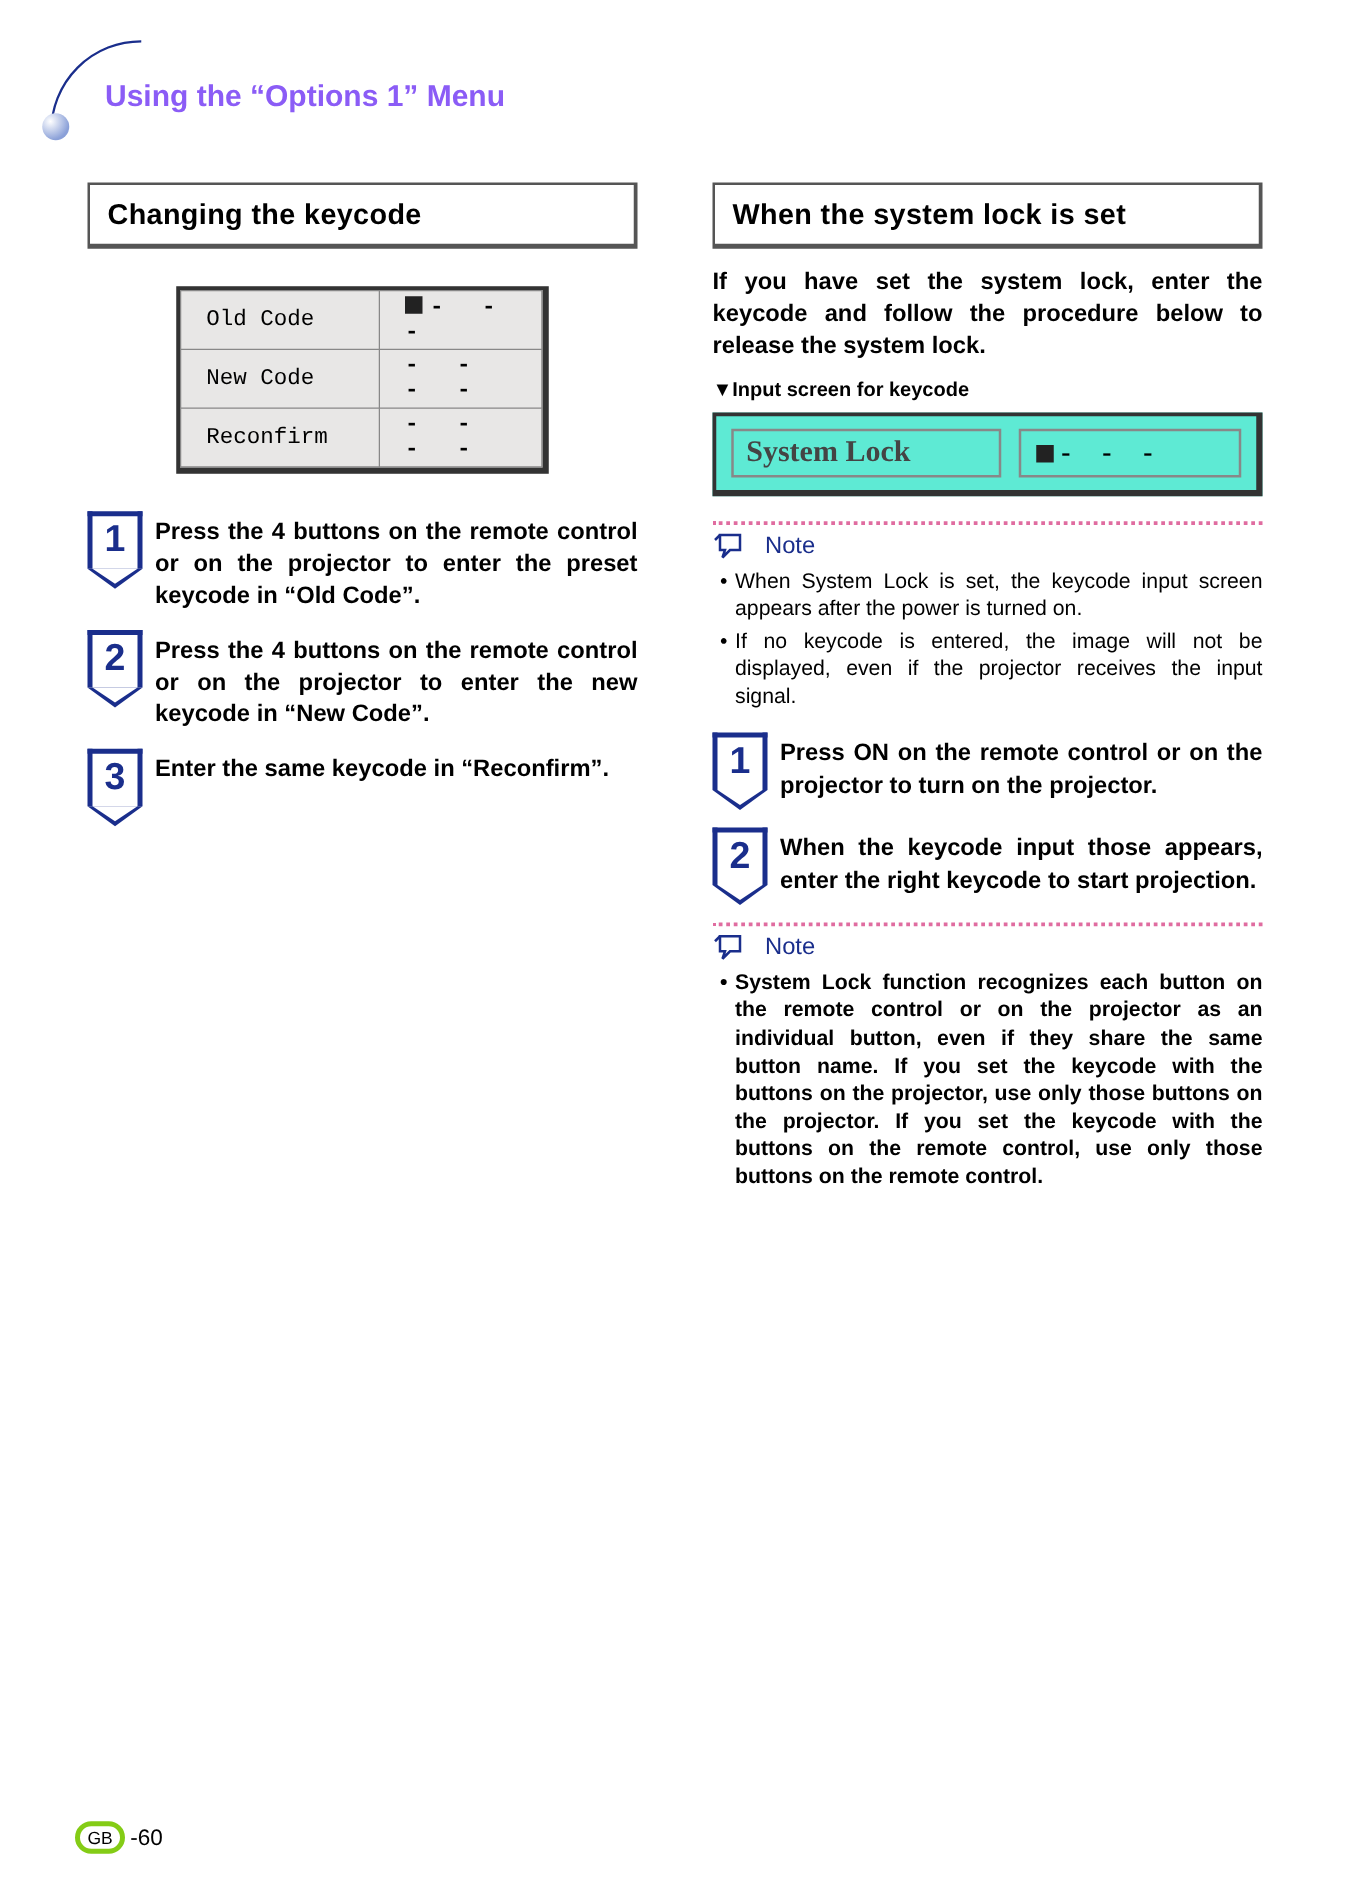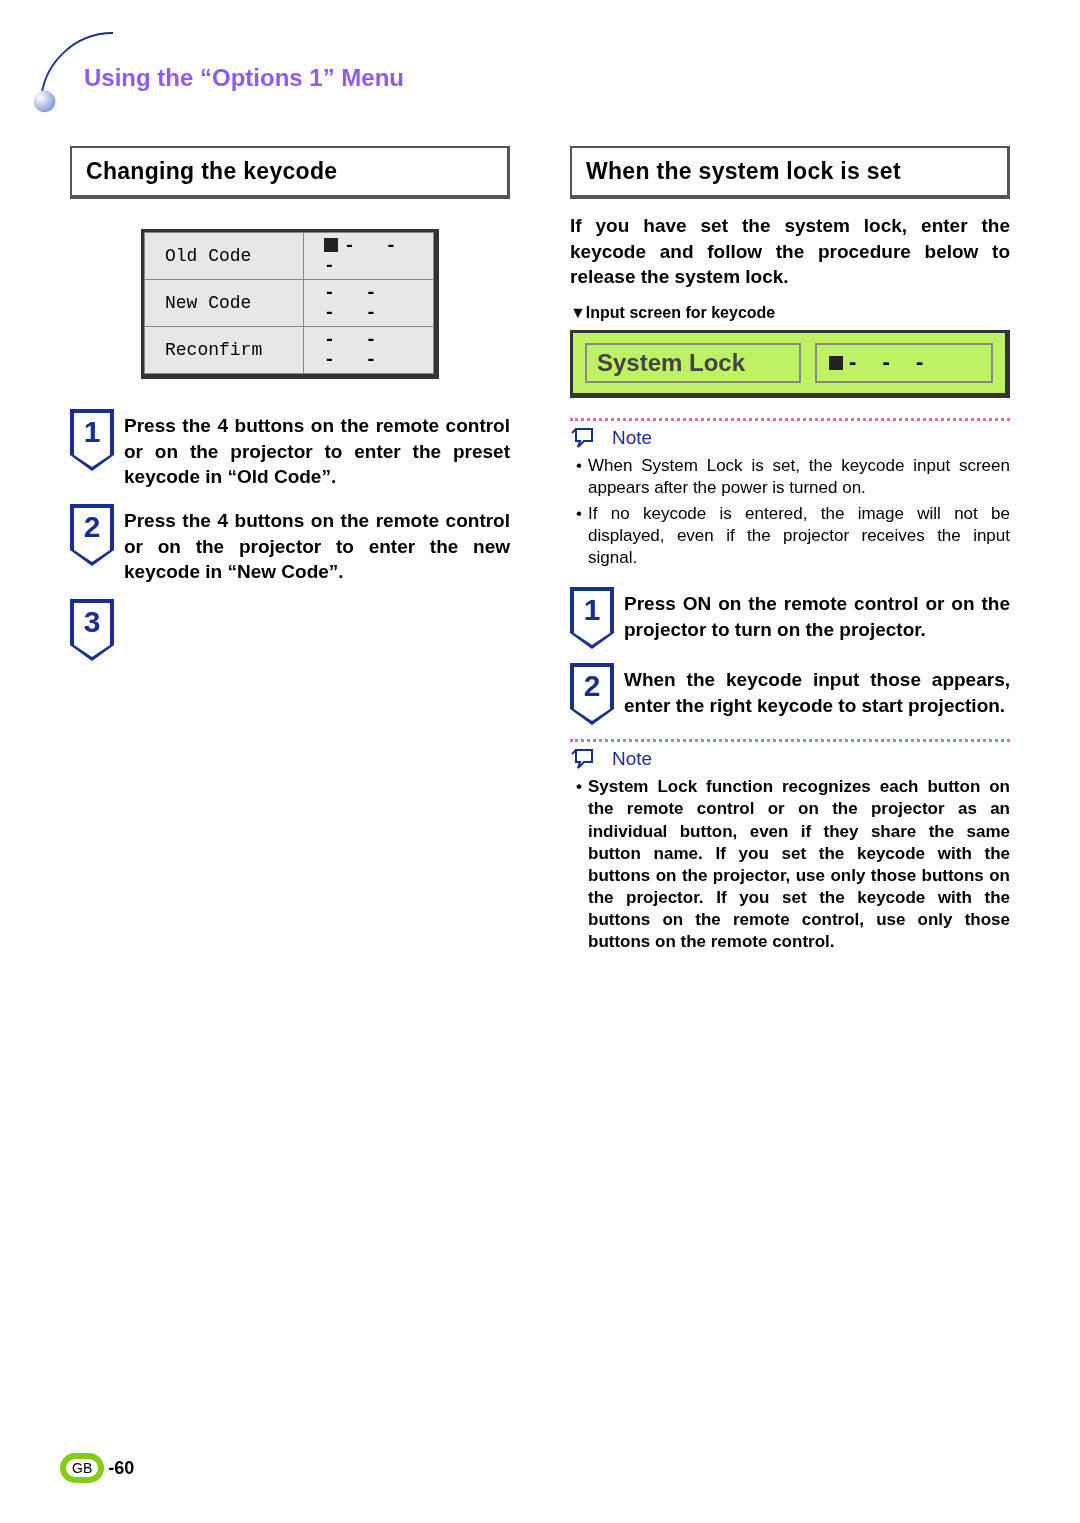--- a/index.html
+++ b/index.html
@@ -148,25 +148,25 @@
     font-size: 16px;
     font-weight: bold;
     margin: 4px 0 8px 0;
   }
   
   .syslock-fig {
     border: 3px solid #333;
     border-right-width: 5px;
     border-bottom-width: 5px;
     padding: 10px 12px;
-    background: #bef264;
+    background: #5eead4;
     display: flex;
     align-items: stretch;
     gap: 14px;
-    font-family: Liberation Sans, sans-serif;
+    font-family: Liberation Serif, serif;
     margin-bottom: 20px;
   }
   .syslock-fig .inner {
     border: 2px solid #888;
     flex: 1;
     padding: 4px 10px;
     font-size: 24px;
     font-weight: bold;
     color: #444;
   }
@@ -214,28 +214,28 @@
   
   .footer {
     position: absolute;
     left: 60px;
     bottom: 40px;
     display: flex;
     align-items: center;
     font-size: 18px;
   }
   .gb-oval {
-    border: 6px solid #84cc16;
+    border: 4px solid #84cc16;
     border-radius: 999px;
     padding: 0 6px;
     font-size: 14px;
     margin-right: 4px;
     line-height: 18px;
   }
-  .footer .pg { font-weight: bold; }
+  .footer .pg { font-weight: normal; }
 </style>
 </head>
 <body>
 
 <div class="page">
 
   <svg class="corner-curve" viewBox="0 0 100 100">
     <path d="M 10 90 A 80 80 0 0 1 90 10" stroke="#1a2e8c" stroke-width="2" fill="none"></path>
     <circle cx="14" cy="86" r="12" fill="url(#g1)"></circle>
     <defs>
@@ -284,20 +284,21 @@
           <div class="stepnum">2</div>
           <div class="stepnum-tail"></div>
         </div>
         <div class="steptext">Press the 4 buttons on the remote control or on the projector to enter the new keycode in “New Code”.</div>
       </div>
       <div class="step">
         <div class="stepnum-outer">
           <div class="stepnum">3</div>
           <div class="stepnum-tail"></div>
         </div>
+        <div class="steptext">Enter the same keycode in “Reconfirm”.</div>
       </div>
     </div>
 
     <div class="col">
       <div class="section-header">When the system lock is set</div>
 
       <div class="intro">If you have set the system lock, enter the keycode and follow the procedure below to release the system lock.</div>
 
       <div class="caption">▼Input screen for keycode</div>
 

